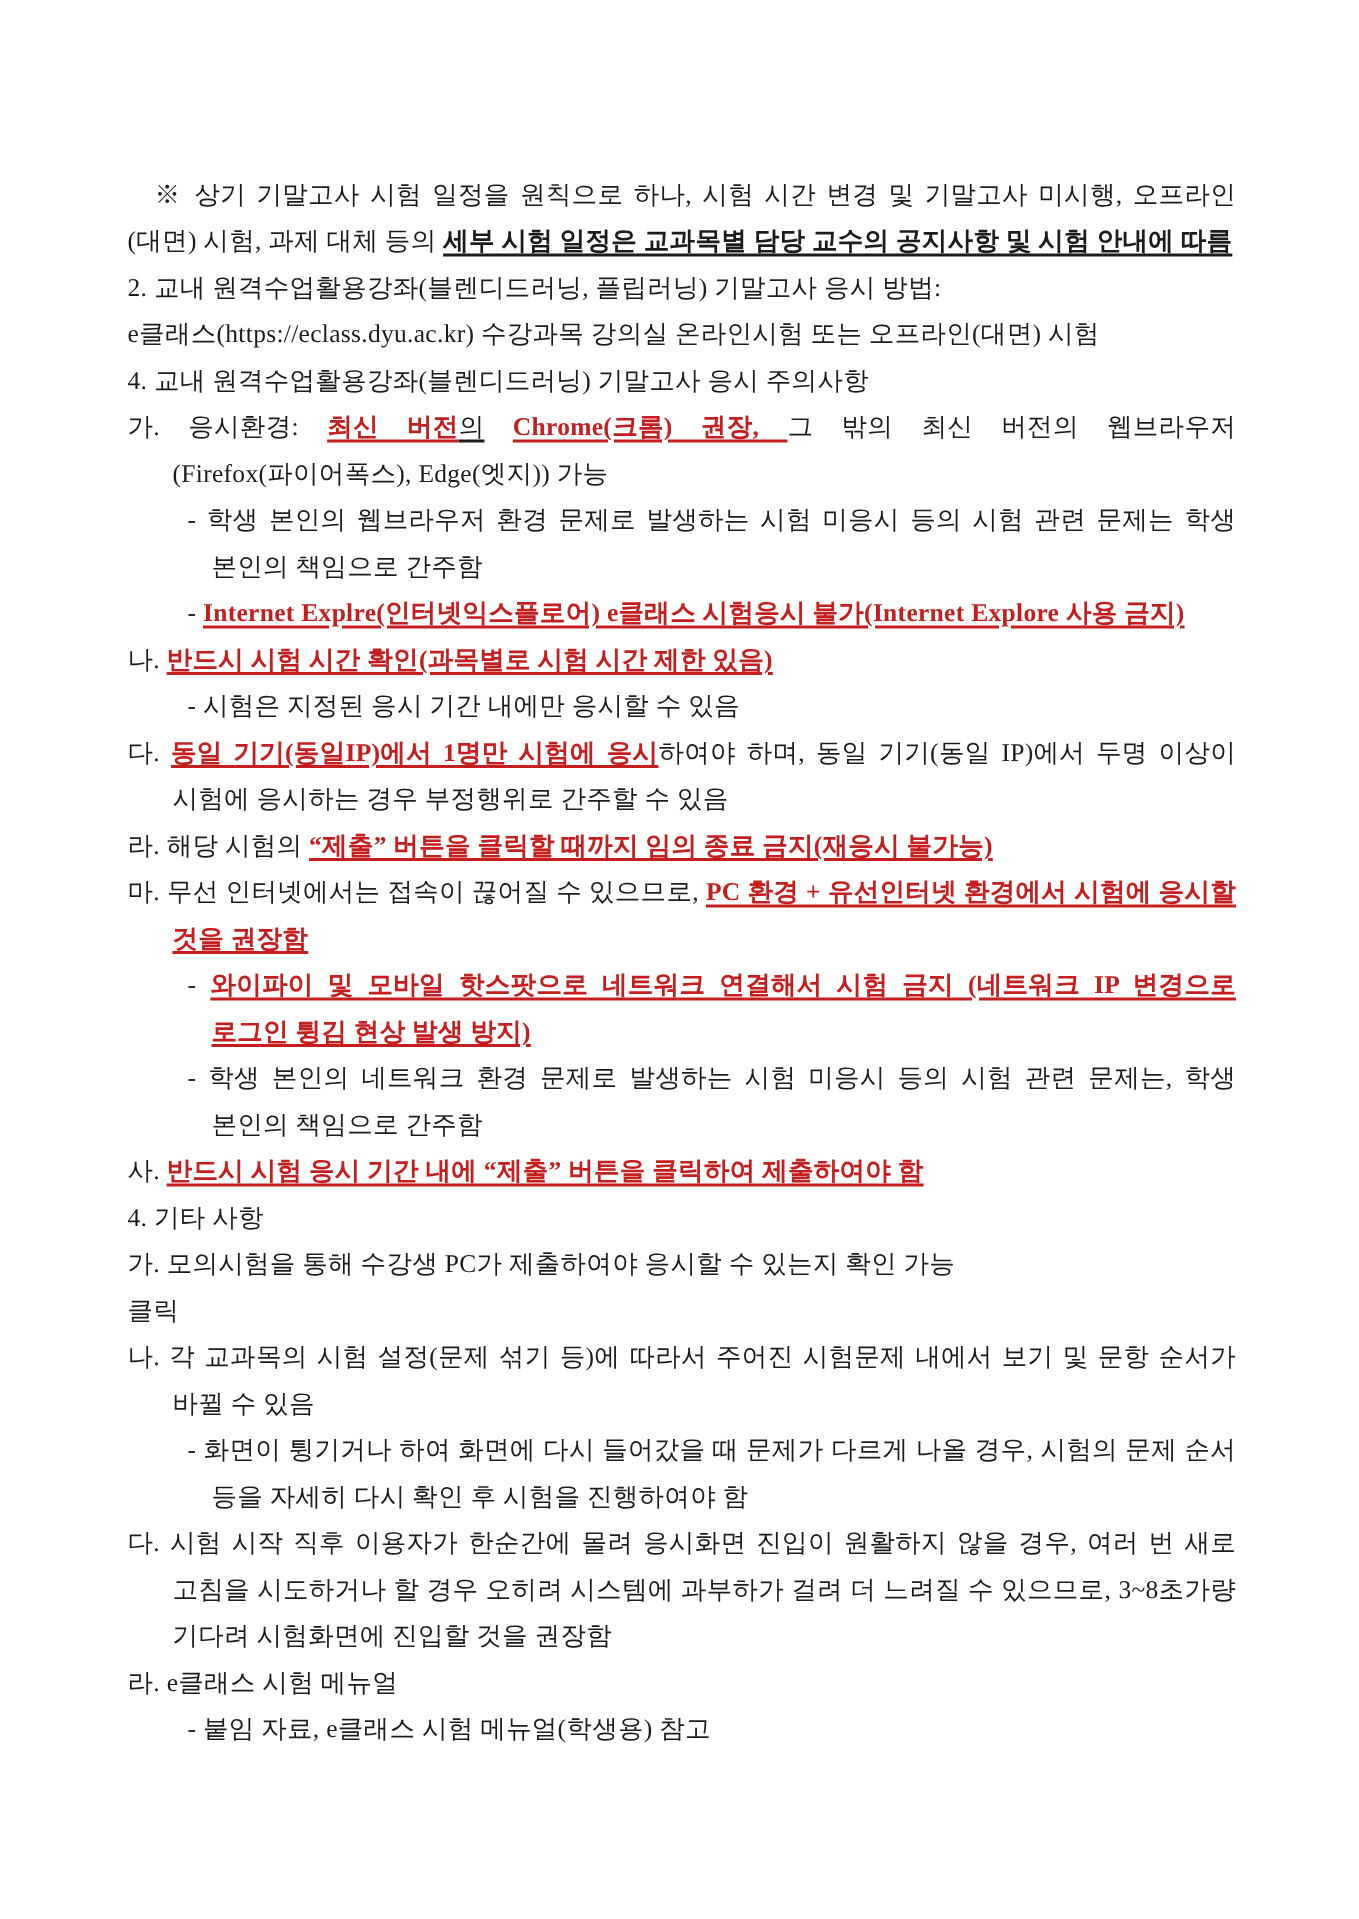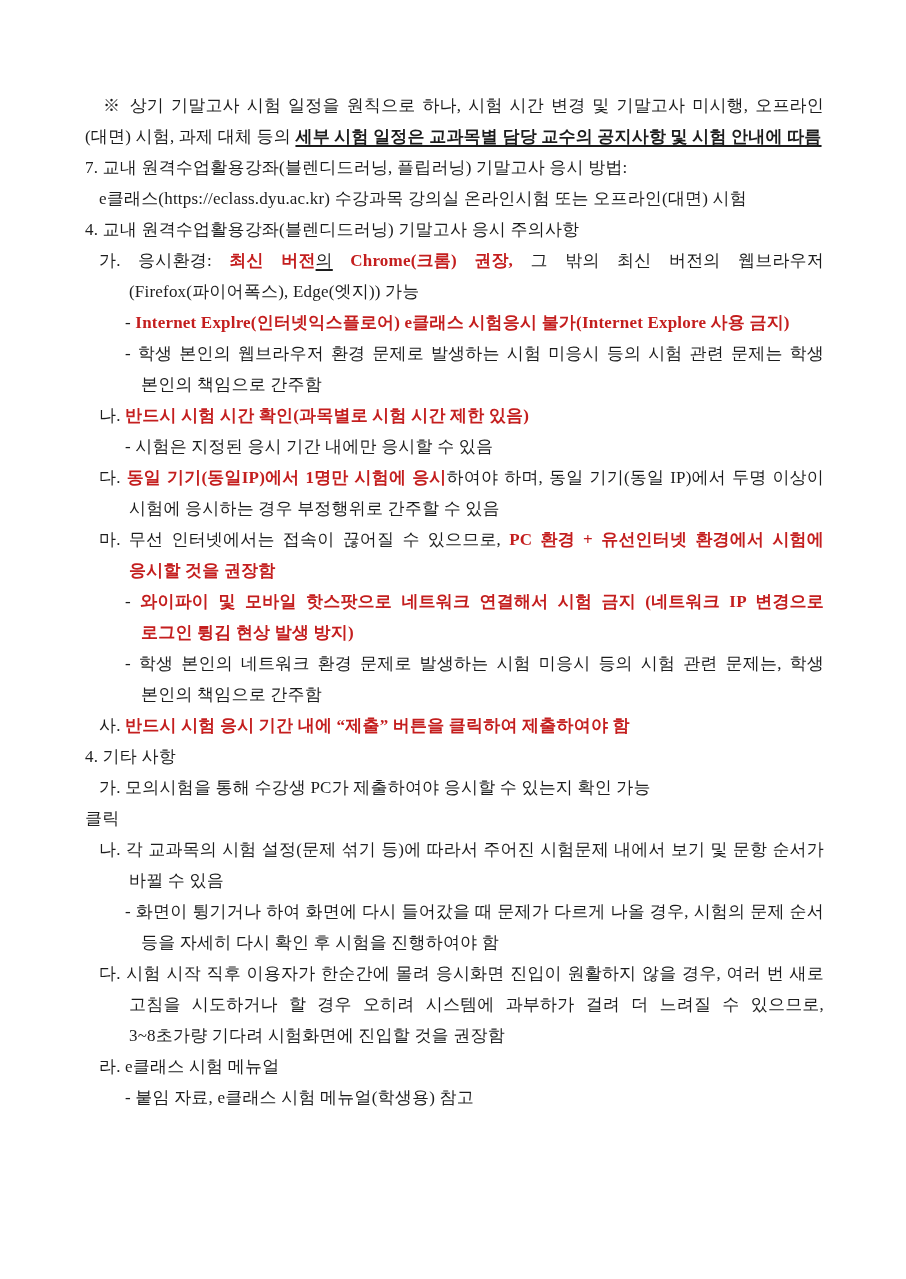--- a/index.html
+++ b/index.html
@@ -23,57 +23,59 @@
     line-height: 31px;
     text-align: justify;
     letter-spacing: 0.2px;
   }
   .para {
     margin: 0;
     word-break: keep-all;
   }
   
   .lv0 { margin-left: 0; }
-  .lv1 { margin-left: 14px; padding-left: 30px; text-indent: -30px; }
+  .lv1 { padding-left: 30px; text-indent: -30px; }
   .lv2 { margin-left: 40px; padding-left: 16px; text-indent: -16px; }
-  .first-indent { text-indent: 18px; }
+  .first-indent { text-indent: 18px; margin-top: 24px; }
 
   .seg { }
   .seg-red {
     color: var(--red, #c41e1e);
     font-weight: bold;
+    text-decoration: underline;
     text-underline-offset: 3px;
     text-decoration-thickness: 1.5px;
   }
   .seg-bold-u {
     font-weight: bold;
     text-decoration: underline;
     text-underline-offset: 3px;
     text-decoration-thickness: 1.5px;
   }
   .seg-u {
     text-decoration: underline;
     text-underline-offset: 3px;
     text-decoration-thickness: 1.5px;
   }
 </style>
 </head>
 <body style="background: rgb(255, 255, 255);">
 
 <div class="doc" id="doc">
     <p class="para lv0 first-indent"><span class="seg">※ 상기 기말고사 시험 일정을 원칙으로 하나, 시험 시간 변경 및 기말고사 미시행, 오프라인(대면) 시험, 과제 대체 등의 </span><span class="seg seg-bold-u">세부 시험 일정은 교과목별 담당 교수의 공지사항 및 시험 안내에 따름</span></p>
-    <p class="para lv0"><span class="seg">7. 교내 원격수업활용강좌(블렌디드러닝, 플립러닝) 기말고사 응시 방법:</span></p>
+    <p class="para lv0"><span class="seg">2. 교내 원격수업활용강좌(블렌디드러닝, 플립러닝) 기말고사 응시 방법:</span></p>
     <p class="para lv1"><span class="seg">e클래스(https://eclass.dyu.ac.kr) 수강과목 강의실 온라인시험 또는 오프라인(대면) 시험</span></p>
     <p class="para lv0"><span class="seg">4. 교내 원격수업활용강좌(블렌디드러닝) 기말고사 응시 주의사항</span></p>
     <p class="para lv1"><span class="seg">가. 응시환경: </span><span class="seg seg-red">최신 버전</span><span class="seg seg-u">의</span><span class="seg"> </span><span class="seg seg-red">Chrome(크롬) 권장, </span><span class="seg">그 밖의 최신 버전의 웹브라우저(Firefox(파이어폭스), Edge(엣지)) 가능</span></p>
+    <p class="para lv2"><span class="seg">- 학생 본인의 웹브라우저 환경 문제로 발생하는 시험 미응시 등의 시험 관련 문제는 학생 본인의 책임으로 간주함</span></p>
     <p class="para lv2"><span class="seg">- </span><span class="seg seg-red">Internet Explre(인터넷익스플로어) e클래스 시험응시 불가(Internet Explore 사용 금지)</span></p>
-    <p class="para lv2"><span class="seg">- 학생 본인의 웹브라우저 환경 문제로 발생하는 시험 미응시 등의 시험 관련 문제는 학생 본인의 책임으로 간주함</span></p>
     <p class="para lv1"><span class="seg">나. </span><span class="seg seg-red">반드시 시험 시간 확인(과목별로 시험 시간 제한 있음)</span></p>
     <p class="para lv2"><span class="seg">- 시험은 지정된 응시 기간 내에만 응시할 수 있음</span></p>
     <p class="para lv1"><span class="seg">다. </span><span class="seg seg-red">동일 기기(동일IP)에서 1명만 시험에 응시</span><span class="seg">하여야 하며, 동일 기기(동일 IP)에서 두명 이상이 시험에 응시하는 경우 부정행위로 간주할 수 있음</span></p>
+    <p class="para lv1"><span class="seg">라. 해당 시험의 </span><span class="seg seg-red">“제출” 버튼을 클릭할 때까지 임의 종료 금지(재응시 불가능)</span></p>
     <p class="para lv1"><span class="seg">마. 무선 인터넷에서는 접속이 끊어질 수 있으므로, </span><span class="seg seg-red">PC 환경 + 유선인터넷 환경에서 시험에 응시할 것을 권장함</span></p>
     <p class="para lv2"><span class="seg">- </span><span class="seg seg-red">와이파이 및 모바일 핫스팟으로 네트워크 연결해서 시험 금지 (네트워크 IP 변경으로 로그인 튕김 현상 발생 방지)</span></p>
     <p class="para lv2"><span class="seg">- 학생 본인의 네트워크 환경 문제로 발생하는 시험 미응시 등의 시험 관련 문제는, 학생 본인의 책임으로 간주함</span></p>
     <p class="para lv1"><span class="seg">사. </span><span class="seg seg-red">반드시 시험 응시 기간 내에 “제출” 버튼을 클릭하여 제출하여야 함</span></p>
     <p class="para lv0"><span class="seg">4. 기타 사항</span></p>
     <p class="para lv1"><span class="seg">가. 모의시험을 통해 수강생 PC가 제출하여야 응시할 수 있는지 확인 가능</span></p>
     <p class="para lv0"><span class="seg">클릭</span></p>
     <p class="para lv1"><span class="seg">나. 각 교과목의 시험 설정(문제 섞기 등)에 따라서 주어진 시험문제 내에서 보기 및 문항 순서가 바뀔 수 있음</span></p>
     <p class="para lv2"><span class="seg">- 화면이 튕기거나 하여 화면에 다시 들어갔을 때 문제가 다르게 나올 경우, 시험의 문제 순서 등을 자세히 다시 확인 후 시험을 진행하여야 함</span></p>
     <p class="para lv1"><span class="seg">다. 시험 시작 직후 이용자가 한순간에 몰려 응시화면 진입이 원활하지 않을 경우, 여러 번 새로 고침을 시도하거나 할 경우 오히려 시스템에 과부하가 걸려 더 느려질 수 있으므로, 3~8초가량 기다려 시험화면에 진입할 것을 권장함</span></p>

